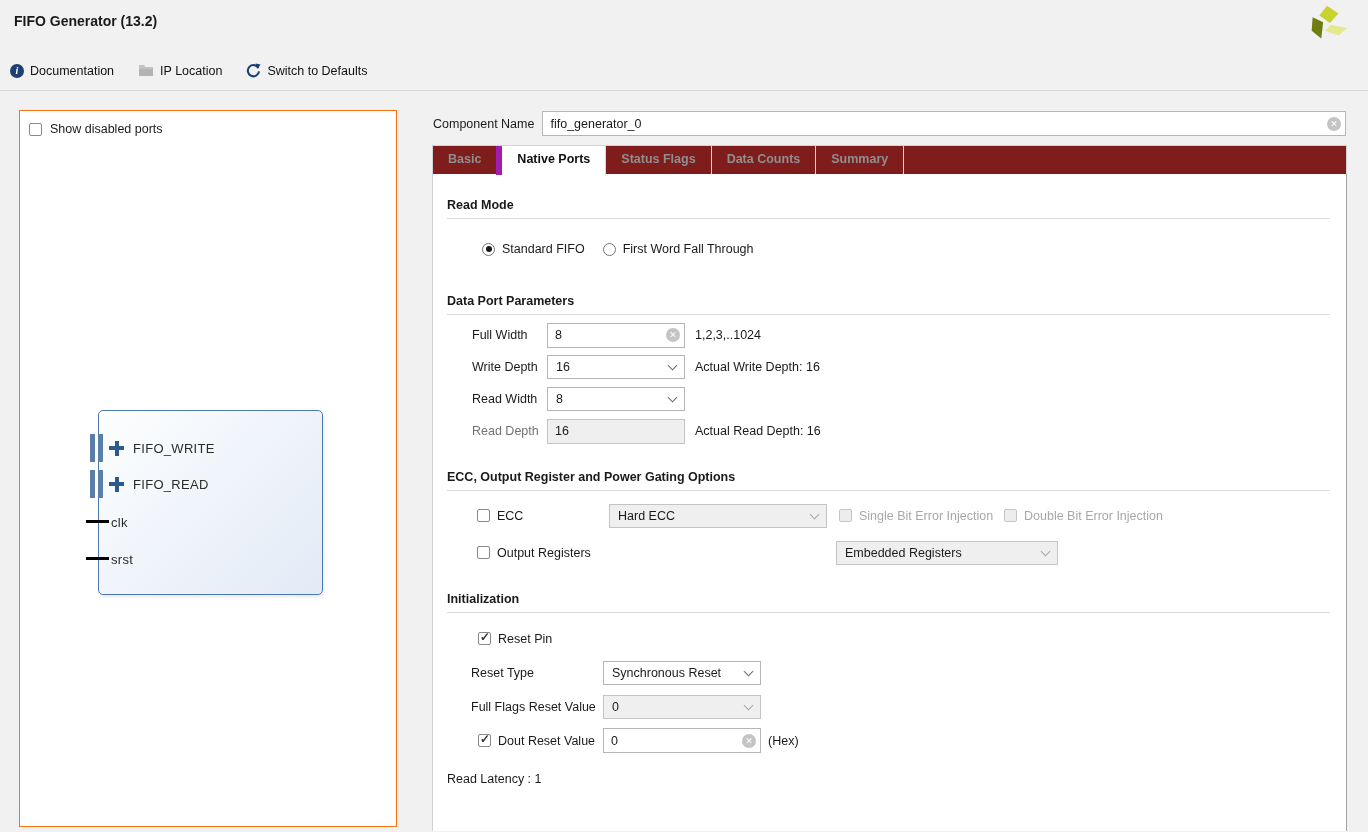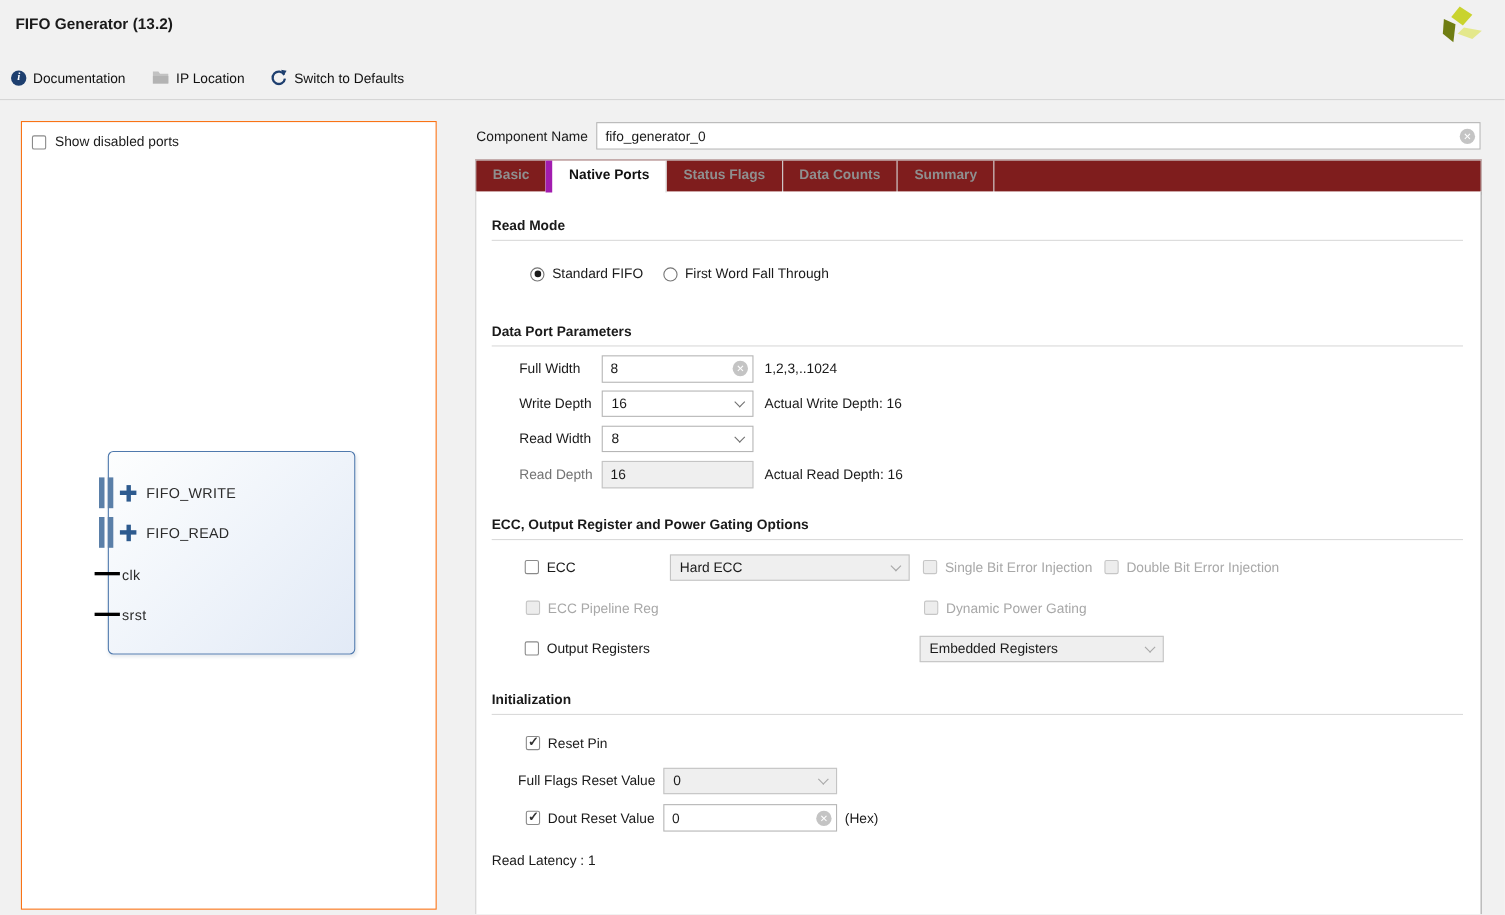--- a/index.html
+++ b/index.html
@@ -242,49 +242,46 @@
       </span>
       <span class="cbl sbe disabled">
         <span class="cb disabled"></span>
         <span>Single Bit Error Injection</span>
       </span>
       <span class="cbl disabled">
         <span class="cb disabled"></span>
         <span>Double Bit Error Injection</span>
       </span>
     </div>
-    <div class="ecc-row" style="margin-left:31px;">
-      <span class="cbl row2-first disabled">
-        <span class="cb disabled"></span>
-        <span>ECC Pipeline Reg</span>
-      </span>
-      <span class="cbl disabled">
-        <span class="cb disabled"></span>
-        <span>Dynamic Power Gating</span>
-      </span>
-    </div>
     <div class="ecc-row">
       <span class="cbl or-cb">
         <span class="cb"></span>
         <span>Output Registers</span>
       </span>
       <span class="dropdown reg-dd disabled">
         <span>Embedded Registers</span>
         <span class="chev"></span>
       </span>
     </div>
 
     <div class="section-title" style="margin-top:27px;">Initialization</div>
     <div class="init-row cb-row">
       <span class="cbl">
         <span class="cb checked"></span>
         <span>Reset Pin</span>
       </span>
     </div>
     <div class="init-row">
+      <span class="init-label">Reset Type</span>
+      <span class="dropdown w158">
+        <span>Synchronous Reset</span>
+        <span class="chev"></span>
+      </span>
+    </div>
+    <div class="init-row">
       <span class="init-label">Full Flags Reset Value</span>
       <span class="dropdown w158 disabled">
         <span>0</span>
         <span class="chev"></span>
       </span>
     </div>
     <div class="init-row" style="margin-left:31px;">
       <span class="cbl dout-lbl">
         <span class="cb checked"></span>
         <span>Dout Reset Value</span>

